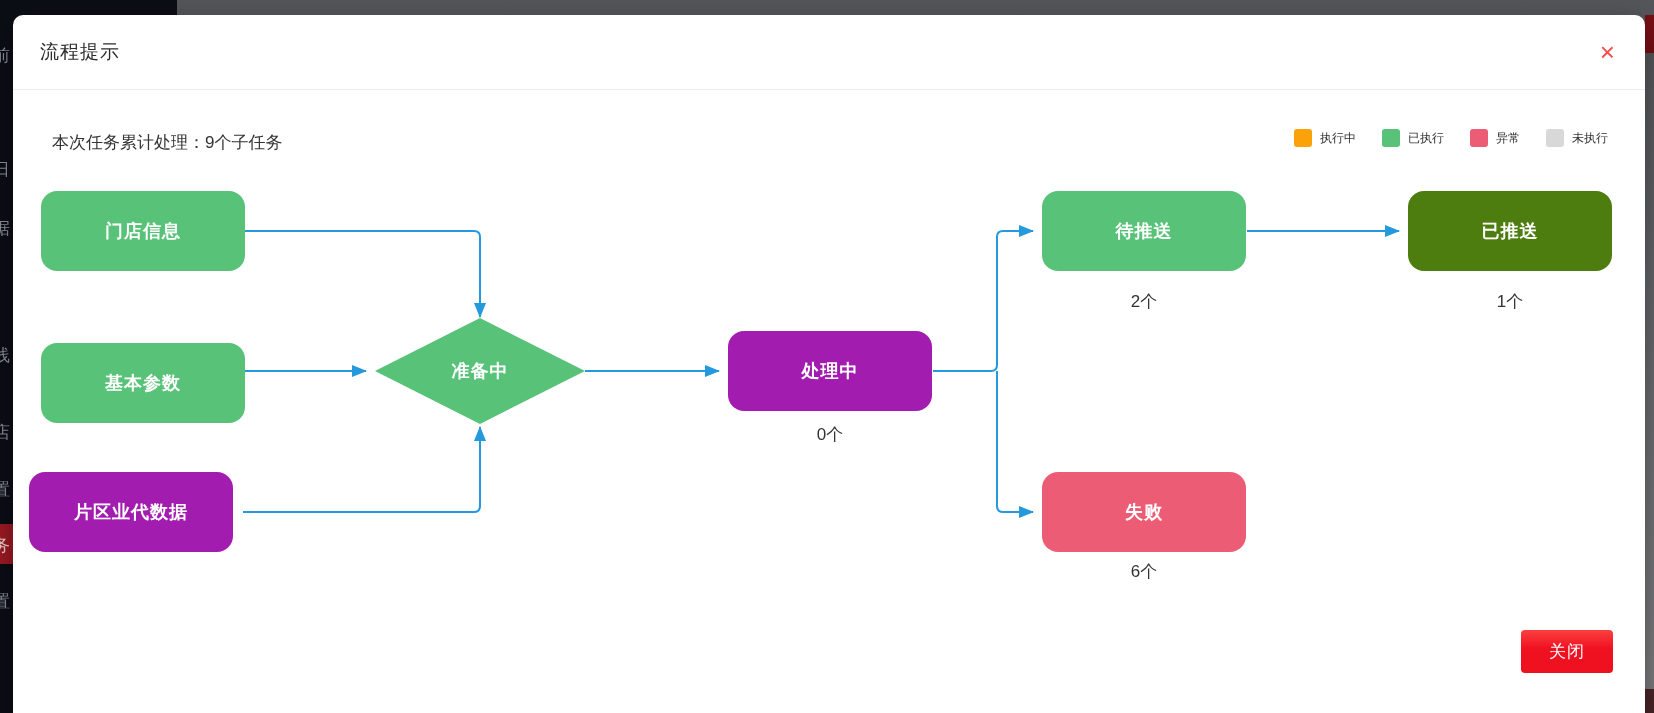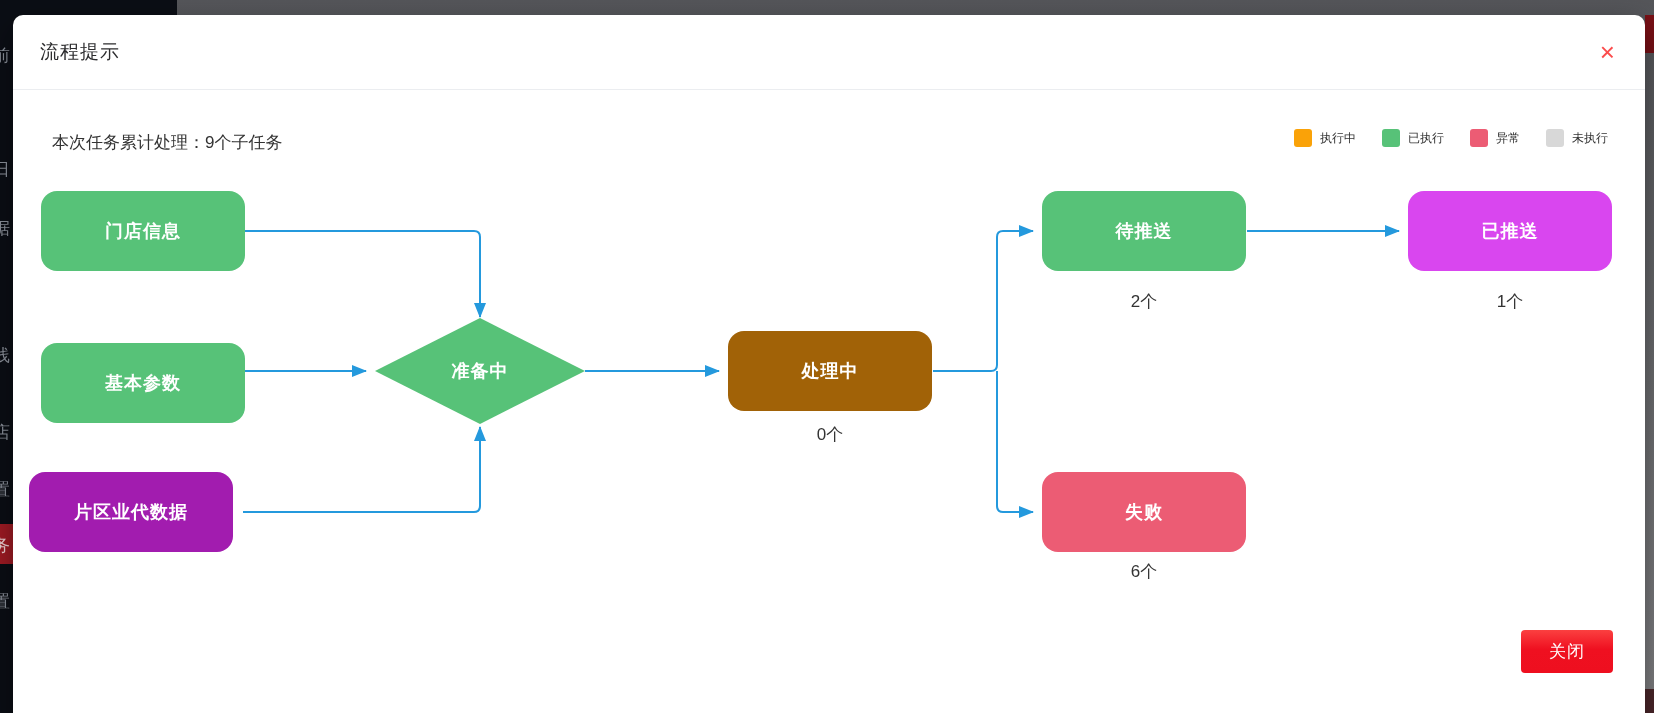--- a/index.html
+++ b/index.html
@@ -133,31 +133,31 @@
             <span>基本参数</span>
           </div>
         <div class="node" style="left: 16px; top: 381px; background-color: #a21caf;">
             <span>片区业代数据</span>
           </div>
 
         <div class="node diamond" style="left: 362px; top: 227px; background-color: rgb(87, 194, 120);">
             <span>准备中</span>
           </div>
 
-        <div class="node" style="left: 715px; top: 240px; background-color: #a16207;">
+        <div class="node" style="left: 715px; top: 240px; background-color: #a21caf;">
             <span>处理中</span>
           </div>
         <div class="count" style="left:715px; top:332px;">0个</div>
 
         <div class="node" style="left: 1029px; top: 100px; background-color: rgb(87, 194, 120);">
             <span>待推送</span>
           </div>
         <div class="count" style="left:1029px; top:199px;">2个</div>
 
-        <div class="node" style="left: 1395px; top: 100px; background-color: #d946ef;">
+        <div class="node" style="left: 1395px; top: 100px; background-color: #4d7c0f;">
             <span>已推送</span>
           </div>
         <div class="count" style="left:1395px; top:199px;">1个</div>
 
         <div class="node" style="left: 1029px; top: 381px; background-color: rgb(236, 92, 116);">
             <span>失败</span>
           </div>
         <div class="count" style="left:1029px; top:469px;">6个</div>
 
       </div>

